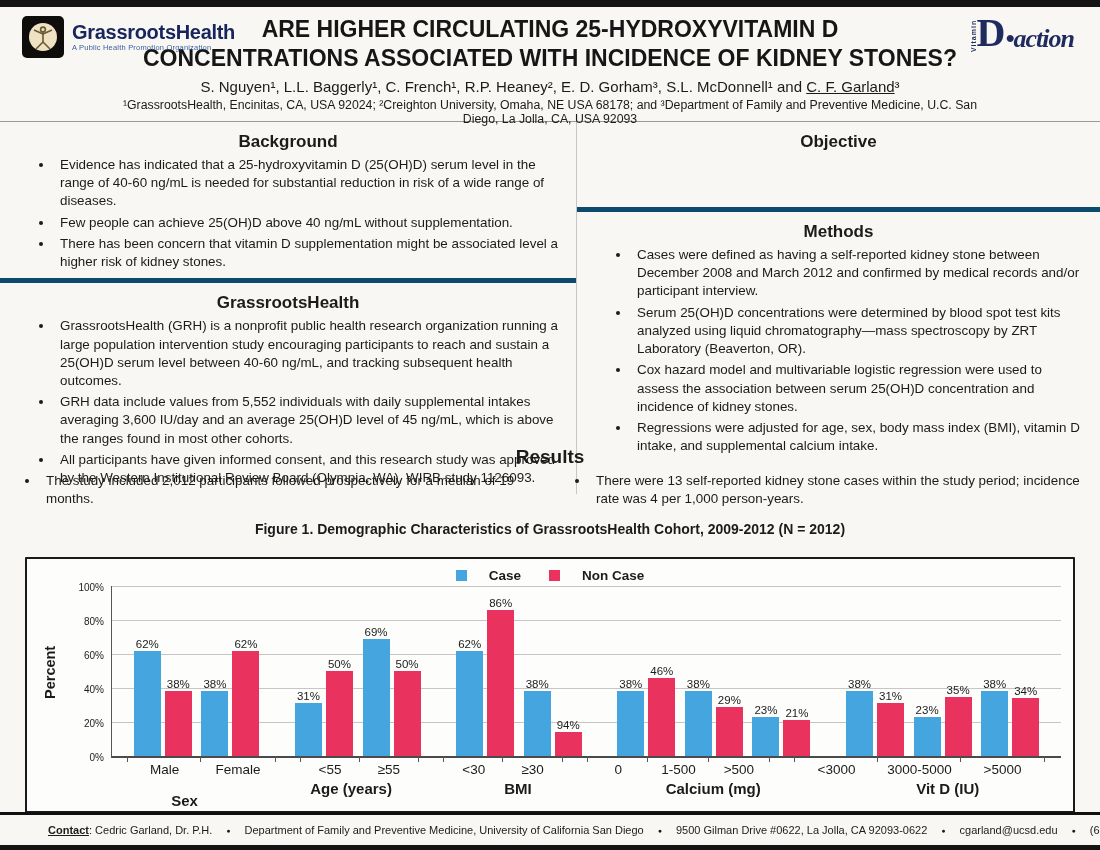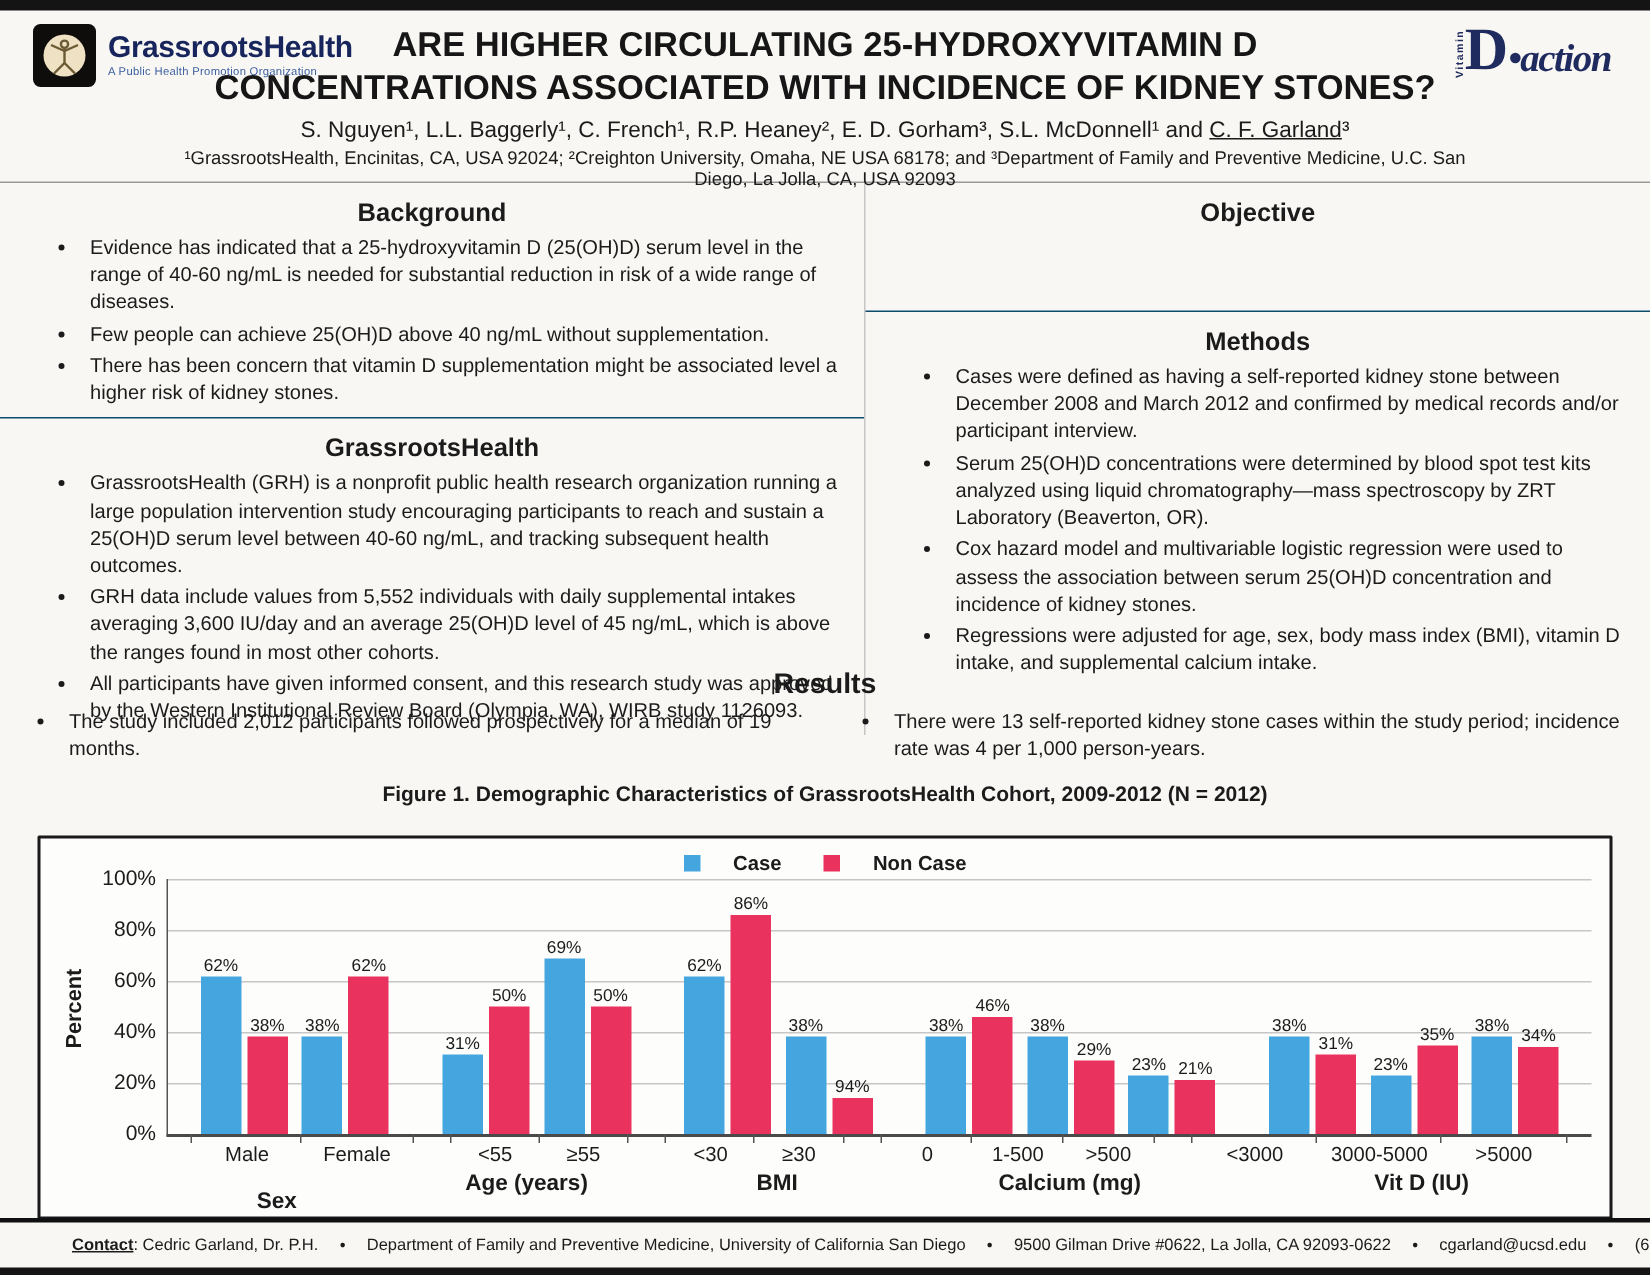--- a/index.html
+++ b/index.html
@@ -40,21 +40,21 @@
   .daction .drest{font-family:"Liberation Serif",serif;font-style:italic;font-weight:bold;font-size:26px;margin-top:8px;letter-spacing:-1px;}
   .title-line{font-size:23px;font-weight:bold;text-align:center;line-height:1.26;color:#161616;}
   .authors{font-size:15px;text-align:center;margin-top:5px;}
   .authors .u{text-decoration:underline;}
   .affiliations{font-size:12.3px;text-align:center;margin-top:3px;}
 
   
   .columns{display:grid;grid-template-columns:577px 1fr;height:318px;box-sizing:border-box;}
   .col-left{border-right:1px solid #c6c6c6;}
   .section{padding:6px 14px 4px;box-sizing:border-box;}
-  .sec-divider{border-top:1px solid #0c4a6e;}
+  .sec-divider{border-top:5px solid #0c4a6e;}
   .sec-bg{min-height:128px;}
   .sec-obj{min-height:85px;}
   .sec-title{font-size:17px;font-weight:bold;text-align:center;margin:4px 0 2px;}
   ul.bullets{margin:4px 0 0;padding-left:40px;font-size:13.4px;line-height:1.36;}
   ul.bullets li{margin-bottom:3px;padding-left:6px;}
 
   
   .results{height:110px;box-sizing:border-box;padding-top:4px;}
   .results-title{font-size:19px;font-weight:bold;text-align:center;margin:2px 0 2px;}
   .results-cols{display:grid;grid-template-columns:1fr 1fr;}
@@ -70,21 +70,21 @@
   .legend{display:flex;justify-content:center;gap:28px;height:22px;align-items:center;font-size:13.5px;font-weight:bold;}
   .legend-item{display:flex;align-items:center;gap:22px;}
   .swatch{width:11px;height:11px;display:inline-block;}
   .chart-body{display:flex;}
   .ylab{
     writing-mode:vertical-rl;transform:rotate(180deg);
     display:flex;align-items:center;justify-content:center;
     height:172px;width:22px;font-weight:bold;font-size:14.5px;flex:none;
   }
   .yaxis{position:relative;width:50px;height:172px;flex:none;}
-  .ytick{position:absolute;right:7px;font-size:14px;margin-left:25px;}
+  .ytick{position:absolute;right:7px;font-size:10px;margin-left:25px;}
   .plot-col{flex:1;min-width:0;}
   .plot{position:relative;height:170px;border-left:1.5px solid #555;border-bottom:2px solid #4a4a4a;}
   .gridline{position:absolute;left:0;right:0;height:1px;background:#c6c6c6;}
   .bars-row{position:absolute;left:0;right:0;top:0;bottom:0;display:flex;align-items:flex-end;padding:0 4px;}
   .chart-group{display:flex;align-items:flex-end;margin:0 13px;min-width:0;}
   .cat-cell{flex:1;display:flex;justify-content:center;align-items:flex-end;min-width:0;}
   .bar-pair{display:flex;align-items:flex-end;gap:4px;}
   .bar-col{display:flex;flex-direction:column;align-items:center;justify-content:flex-end;}
   .bar-label{font-size:11.5px;margin-bottom:1px;white-space:nowrap;}
   .bar{width:27px;}

